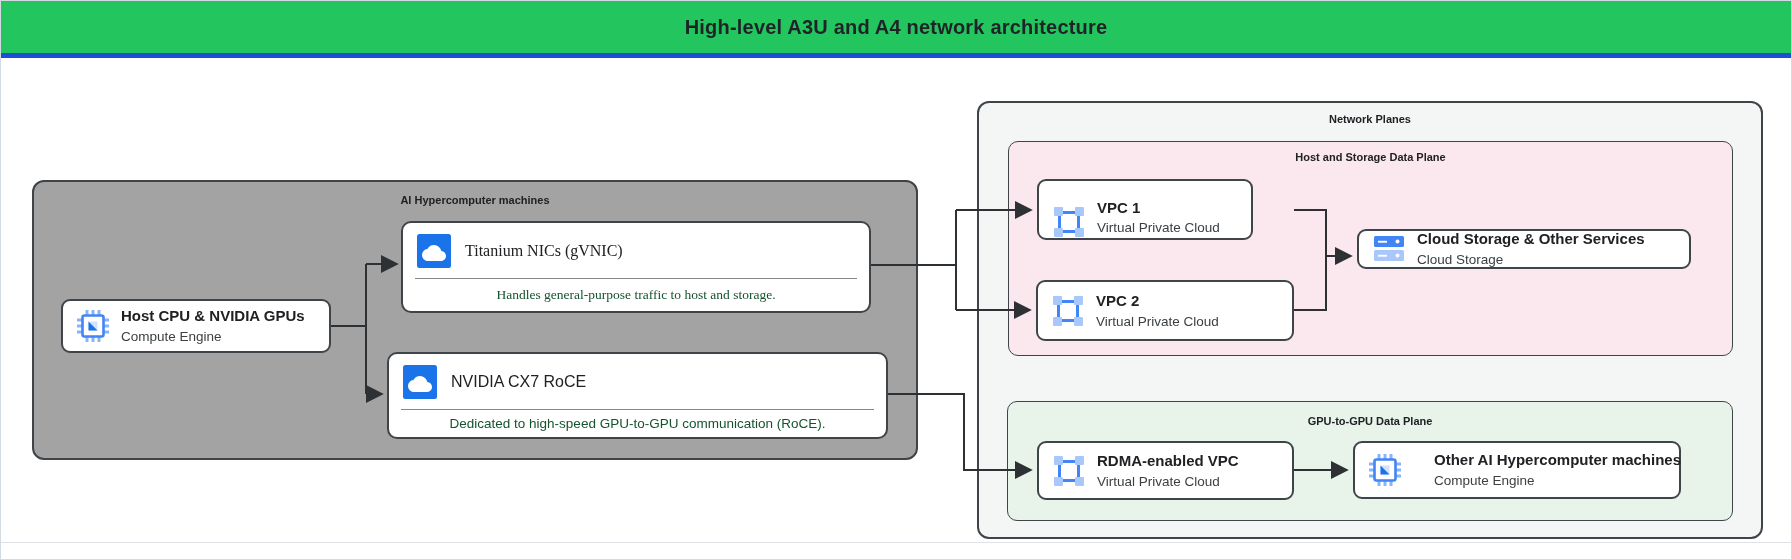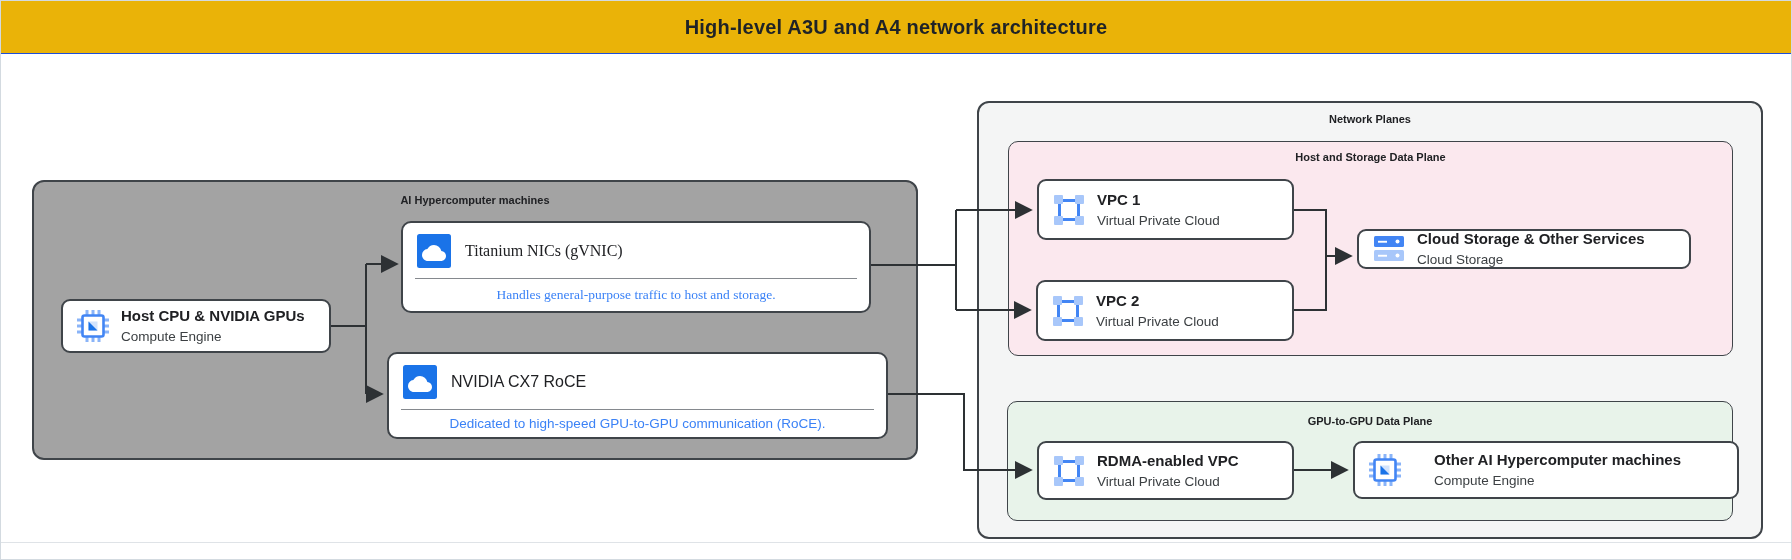--- a/index.html
+++ b/index.html
@@ -3,21 +3,21 @@
 <meta charset="utf-8">
 <style>
   html,body{margin:0;padding:0;background:#fff;}
   .page{
     position:relative;width:1792px;height:560px;box-sizing:border-box;
     background:#ffffff;border:1px solid #d3dae0;overflow:hidden;
     font-family:"Liberation Sans","DejaVu Sans",sans-serif;color:#202124;
   }
   .header{
     position:absolute;left:0;top:0;width:100%;height:52px;
-    background:#eab308;border-bottom:1px solid #1d4ed8;
+    background:#22c55e;border-bottom:5px solid #1d4ed8;
     display:flex;align-items:center;justify-content:center;
   }
   .header .title{font-size:20px;font-weight:700;color:#1f2327;letter-spacing:.2px;}
   .container{
     position:absolute;box-sizing:border-box;border:2px solid #3f4449;border-radius:12px;
   }
   .container-label{
     position:absolute;left:0;top:0;width:100%;text-align:center;
     font-size:11px;font-weight:700;color:#202124;
   }
@@ -28,21 +28,21 @@
   .node .txt{display:flex;flex-direction:column;justify-content:center;line-height:1.45;}
   .node .t{font-size:15px;font-weight:700;color:#202124;white-space:nowrap;}
   .node .s{font-size:13.5px;font-weight:400;color:#3c4043;white-space:nowrap;}
   .nicbox{
     position:absolute;box-sizing:border-box;background:#fff;border:2px solid #3f4449;
     border-radius:10px;
   }
   .nic-head{position:absolute;left:0;top:0;right:0;height:55px;display:flex;align-items:center;gap:14px;padding:0 14px;}
   .nic-divider{position:absolute;left:12px;right:12px;top:55px;height:0;border-top:1.6px solid #85898e;}
   .nic-desc{position:absolute;left:0;right:0;top:56px;bottom:0;display:flex;align-items:center;justify-content:center;
-            font-size:13.5px;color:#3b82f6;}
+            font-size:13.5px;color:#14532d;}
   .icon{flex:0 0 auto;display:block;}
   svg.wires{position:absolute;left:0;top:0;width:1792px;height:560px;pointer-events:none;z-index:5;}
   .node,.nicbox{z-index:6;}
   .canvas-edge{position:absolute;left:0;top:541px;width:100%;height:0;border-top:1px solid #dfe3e7;}
 </style>
 </head>
 <body>
 
 <div class="page">
 
@@ -130,21 +130,21 @@
       <svg class="icon" width="34" height="34" viewBox="0 0 34 34">
         <rect x="0" y="0" width="34" height="34" rx="2.5" fill="#1a73e8"></rect>
         <path transform="translate(5,7)" fill="#ffffff" d="M19.35 10.04A7.49 7.49 0 0 0 12 4C9.11 4 6.6 5.64 5.35 8.04A5.994 5.994 0 0 0 0 14c0 3.31 2.69 6 6 6h13c2.76 0 5-2.24 5-5 0-2.64-2.05-4.78-4.65-4.96z"></path>
       </svg>
       <div class="t">NVIDIA CX7 RoCE</div>
     </div>
     <div class="nic-divider"></div>
     <div class="nic-desc">Dedicated to high-speed GPU-to-GPU communication (RoCE).</div>
   </div>
 
-  <div class="node" style="left:1036px;top:178px;width:257px;height:61px;">
+  <div class="node" style="left:1036px;top:178px;width:216px;height:61px;align-items:flex-end;">
     <svg class="icon" width="32" height="32" viewBox="0 0 32 32">
       <rect x="6.5" y="6.5" width="19" height="19" fill="none" stroke="#4285f4" stroke-width="3"></rect>
       <g fill="#a8c7fa">
           <rect x="1" y="1" width="9" height="9" rx="1"></rect>
           <rect x="22" y="1" width="9" height="9" rx="1"></rect>
       <rect x="1" y="22" width="9" height="9" rx="1"></rect>
           <rect x="22" y="22" width="9" height="9" rx="1"></rect>
         </g>
     </svg>
     <div class="txt">
@@ -193,21 +193,21 @@
       <rect x="1" y="22" width="9" height="9" rx="1"></rect>
           <rect x="22" y="22" width="9" height="9" rx="1"></rect>
         </g>
     </svg>
     <div class="txt">
       <div class="t">RDMA-enabled VPC</div>
       <div class="s">Virtual Private Cloud</div>
     </div>
   </div>
 
-  <div class="node" style="left:1352px;top:440px;width:386px;height:58px;gap:33px;">
+  <div class="node" style="left:1352px;top:440px;width:328px;height:58px;gap:33px;">
     <svg class="icon" width="32" height="32" viewBox="0 0 32 32">
       <g fill="#8ab4f8">
         <rect x="8.5" y="0" width="3" height="5"></rect>
           <rect x="14.5" y="0" width="3" height="5"></rect>
           <rect x="20.5" y="0" width="3" height="5"></rect>
         <rect x="8.5" y="27" width="3" height="5"></rect>
           <rect x="14.5" y="27" width="3" height="5"></rect>
           <rect x="20.5" y="27" width="3" height="5"></rect>
         <rect x="0" y="8.5" width="5" height="3"></rect>
           <rect x="0" y="14.5" width="5" height="3"></rect>

